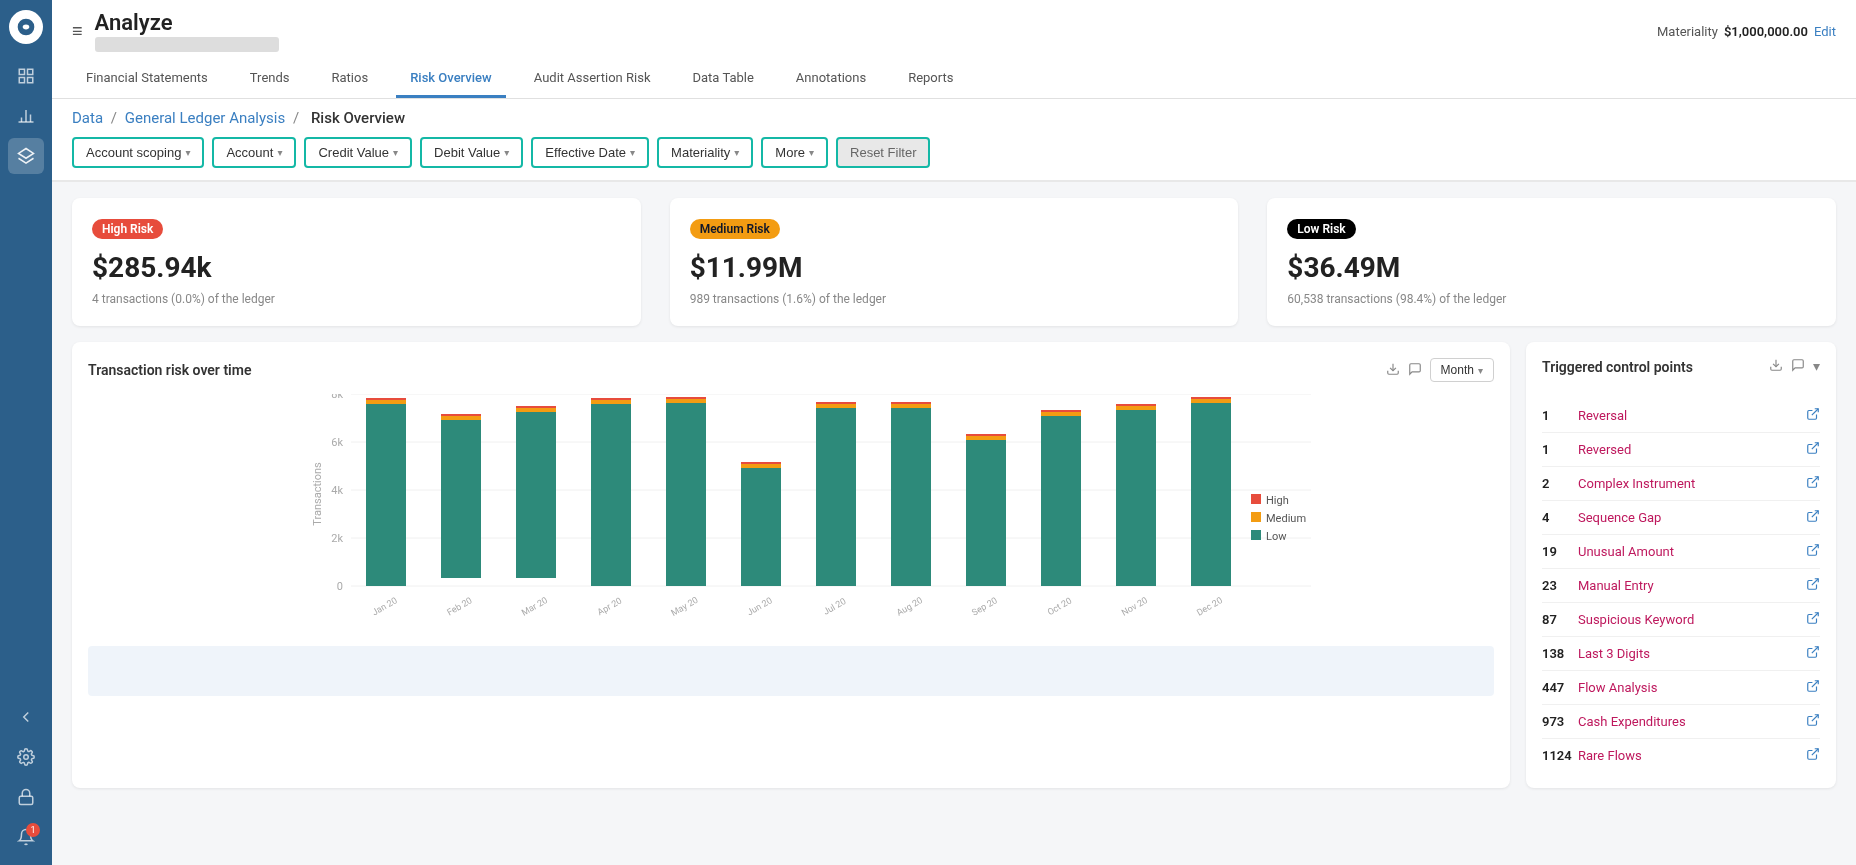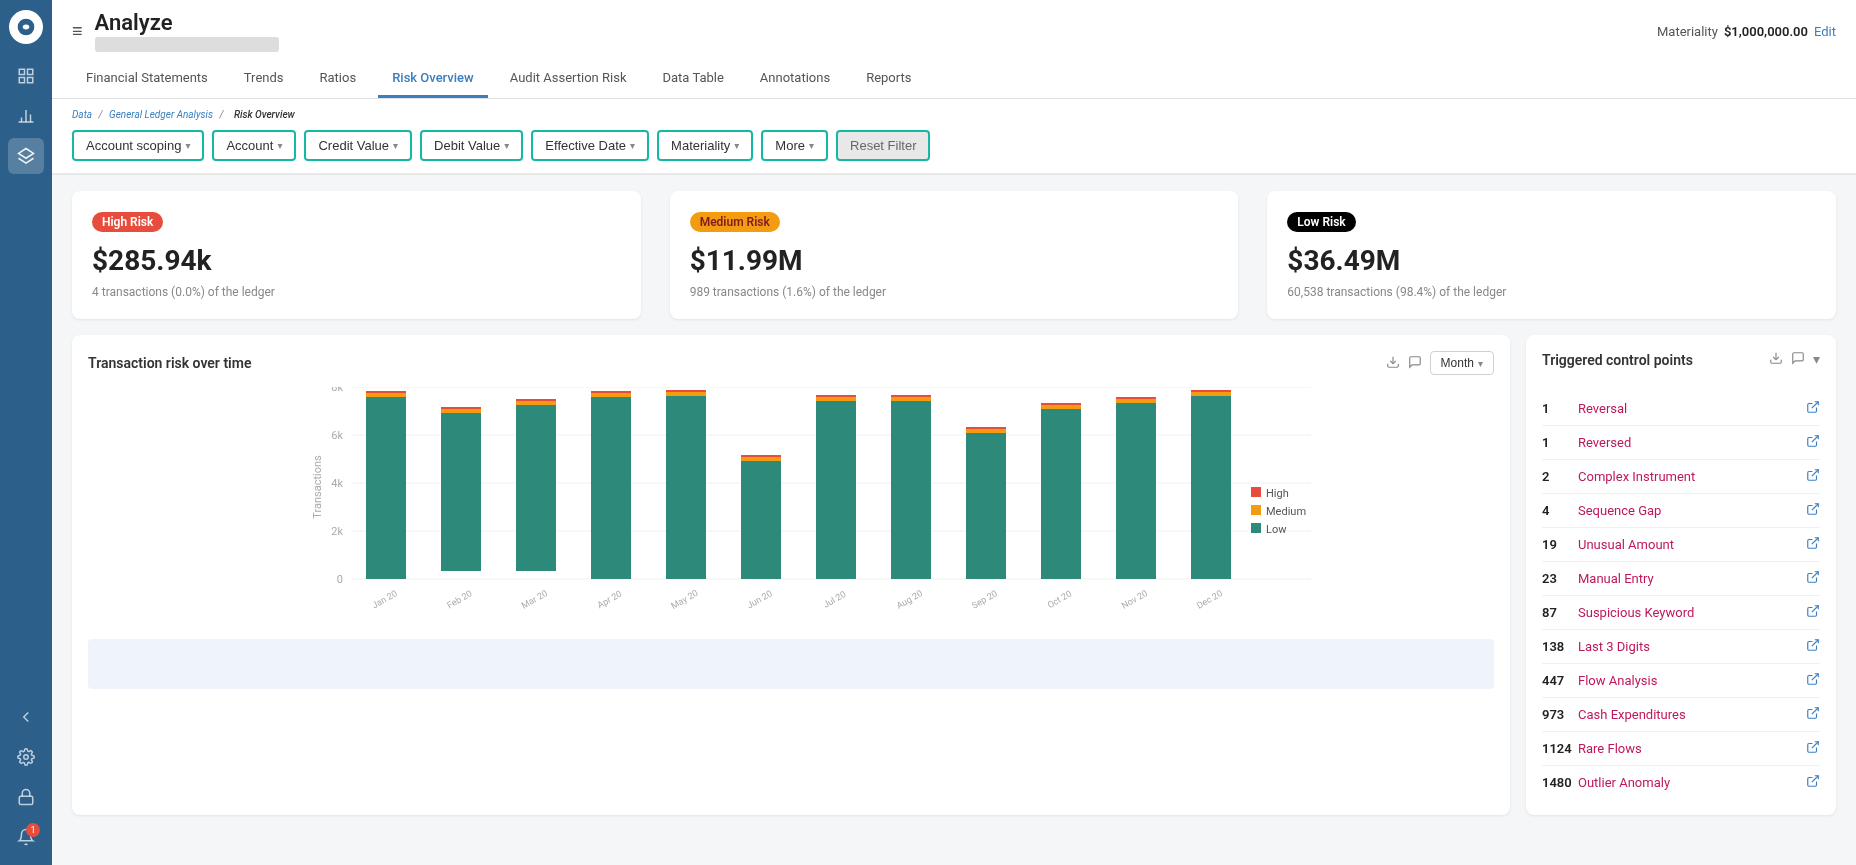--- a/index.html
+++ b/index.html
@@ -60,37 +60,36 @@
     .page-title { font-size: 22px; font-weight: 600; color: #222; }
     .subtitle { color: #aaa; font-size: 13px; margin-top: 2px; }
     .materiality-badge {
       display: flex; align-items: center; gap: 6px;
       font-size: 13px; color: #555;
     }
     .materiality-value { font-weight: 600; color: #222; }
     .edit-link { color: #3a7fc1; cursor: pointer; font-size: 13px; }
 
     
-    .tabs { display: flex; gap: 8px; }
+    .tabs { display: flex; gap: 14px; }
     .tab {
       padding: 10px 14px;
       font-size: 13px;
       color: #555;
       cursor: pointer;
       border-bottom: 3px solid transparent;
       white-space: nowrap;
     }
     .tab.active { color: #3a7fc1; border-bottom-color: #3a7fc1; font-weight: 500; }
 
     
     .breadcrumb {
       padding: 10px 20px;
-      font-size: 10px;
+      font-size: 15px;
       color: #555;
-      font-style: italic;
     }
     .breadcrumb a { color: #3a7fc1; text-decoration: none; }
     .breadcrumb span { color: #888; margin: 0 4px; }
     .breadcrumb .current { color: #333; font-weight: 500; }
 
     
     .filters {
       padding: 0 20px 12px 20px;
       display: flex; gap: 8px; align-items: center;
       background: #fff;
@@ -122,21 +121,21 @@
     }
     .risk-badge {
       display: inline-block;
       padding: 3px 10px;
       border-radius: 20px;
       font-size: 12px;
       font-weight: 600;
       margin-bottom: 12px;
     }
     .risk-badge.high { background: #e74c3c; color: #fff; }
-    .risk-badge.medium { background: #f39c12; color: #7f1d1d; }
+    .risk-badge.medium { background: #f39c12; color: #0f172a; }
     .risk-badge.low { background: #000000; color: #fff; }
     .risk-amount { font-size: 28px; font-weight: 700; color: #222; margin-bottom: 8px; }
     .risk-desc { font-size: 12px; color: #888; }
 
     
     .bottom-section { display: flex; gap: 16px; }
 
     
     .chart-card {
       background: #fff;
@@ -616,30 +615,17 @@
         <span class="control-name">Rare Flows</span>
       </div>
       <span class="control-link">
         <svg width="14" height="14" viewBox="0 0 24 24" fill="none" stroke="#3a7fc1" stroke-width="2">
           <path d="M18 13v6a2 2 0 0 1-2 2H5a2 2 0 0 1-2-2V8a2 2 0 0 1 2-2h6"></path>
           <polyline points="15 3 21 3 21 9"></polyline>
           <line x1="10" y1="14" x2="21" y2="3"></line>
         </svg>
       </span>
     </div>
-            <div class="control-item">
-      <div class="control-left">
-        <span class="control-count">1480</span>
-        <span class="control-name">Outlier Anomaly</span>
-      </div>
-      <span class="control-link">
-        <svg width="14" height="14" viewBox="0 0 24 24" fill="none" stroke="#3a7fc1" stroke-width="2">
-          <path d="M18 13v6a2 2 0 0 1-2 2H5a2 2 0 0 1-2-2V8a2 2 0 0 1 2-2h6"></path>
-          <polyline points="15 3 21 3 21 9"></polyline>
-          <line x1="10" y1="14" x2="21" y2="3"></line>
-        </svg>
-      </span>
-    </div>
           </div>
       </div>
     </div>
   </div>
 </div>
 
 </body></html>

